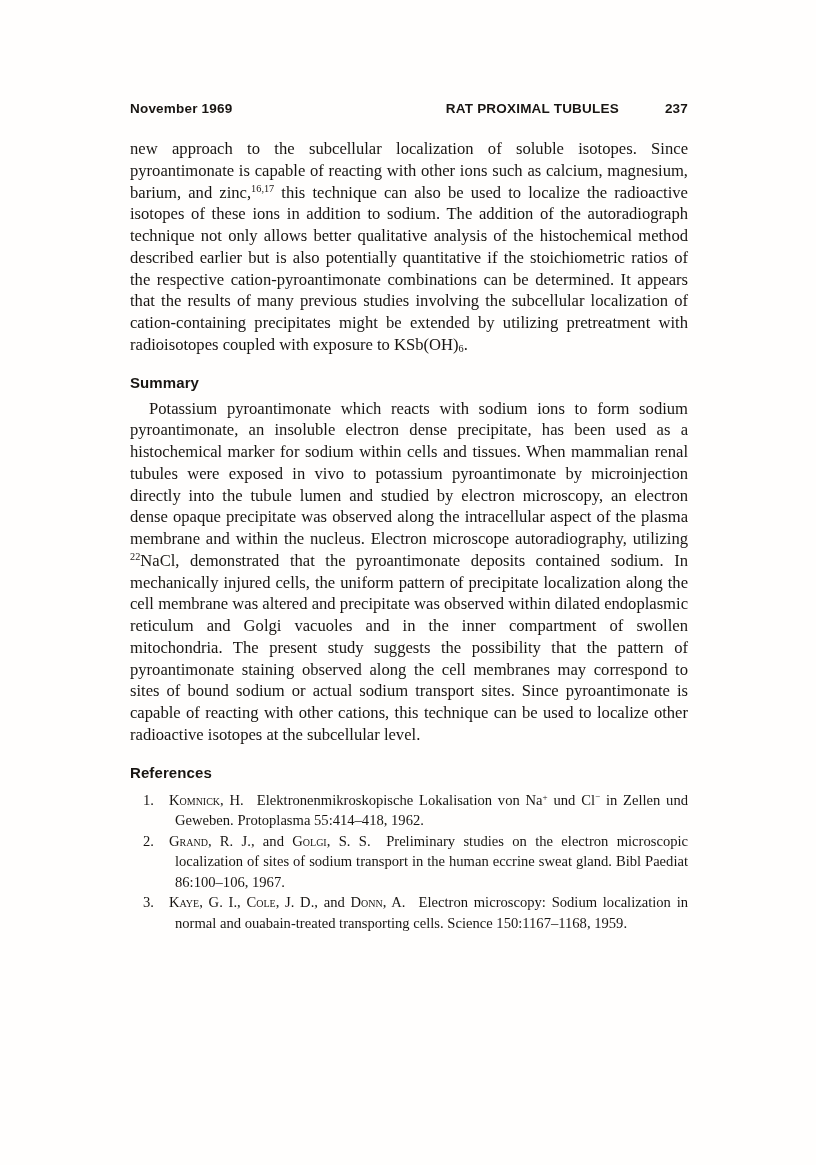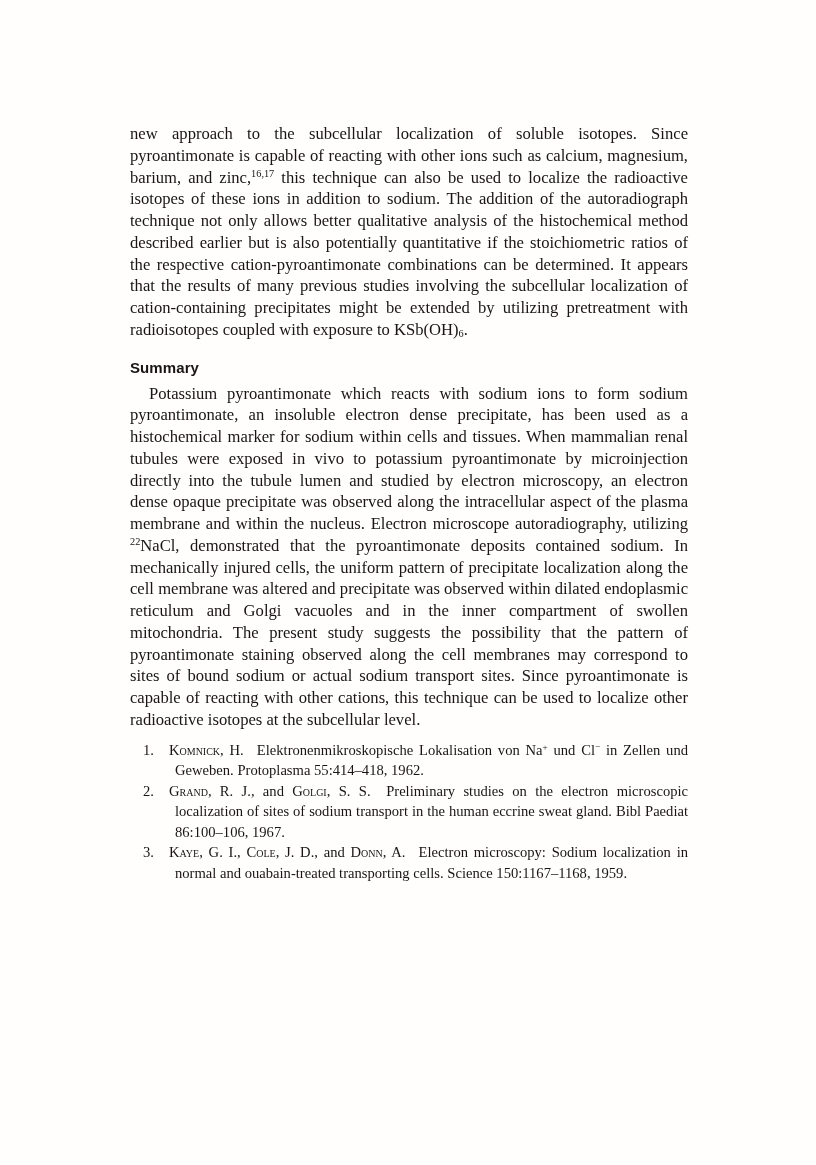--- a/index.html
+++ b/index.html
@@ -87,27 +87,35 @@
   }
   .sc { font-variant: small-caps; }
   .i  { }
 </style>
 </head>
 <body>
 
 <div class="page">
   <div class="content">
 
+    <div class="running-head">
+      <span>November 1969</span>
+      <span class="running-head-right">
+        <span>RAT PROXIMAL TUBULES</span>
+        <span>237</span>
+      </span>
+    </div>
 
     <p class="body-par"><span>new approach to the subcellular localization of soluble isotopes. Since pyroantimonate is capable of reacting with other ions such as calcium, magnesium, barium, and zinc,</span><sup>16,17</sup><span> this technique can also be used to localize the radioactive isotopes of these ions in addition to sodium. The addition of the autoradiograph technique not only allows better qualitative analysis of the histochemical method described earlier but is also potentially quantitative if the stoichiometric ratios of the respective cation-pyroantimonate combinations can be determined. It appears that the results of many previous studies involving the subcellular localization of cation-containing precipitates might be extended by utilizing pretreatment with radioisotopes coupled with exposure to KSb(OH)</span><sub>6</sub><span>.</span></p>
 
     <h2 class="section-heading">Summary</h2>
 
     <p class="summary-par"><span>Potassium pyroantimonate which reacts with sodium ions to form sodium pyroantimonate, an insoluble electron dense precipitate, has been used as a histochemical marker for sodium within cells and tissues. When mammalian renal tubules were exposed in vivo to potassium pyroantimonate by microinjection directly into the tubule lumen and studied by electron microscopy, an electron dense opaque precipitate was observed along the intracellular aspect of the plasma membrane and within the nucleus. Electron microscope autoradiography, utilizing </span><sup>22</sup><span>NaCl, demonstrated that the pyroantimonate deposits contained sodium. In mechanically injured cells, the uniform pattern of precipitate localization along the cell membrane was altered and precipitate was observed within dilated endoplasmic reticulum and Golgi vacuoles and in the inner compartment of swollen mitochondria. The present study suggests the possibility that the pattern of pyroantimonate staining observed along the cell membranes may correspond to sites of bound sodium or actual sodium transport sites. Since pyroantimonate is capable of reacting with other cations, this technique can be used to localize other radioactive isotopes at the subcellular level.</span></p>
 
+    <h2 class="section-heading">References</h2>
 
     <div class="references-list">
 
     <div class="reference">
         <span class="ref-num">1.</span><span><span class="sc">Komnick</span><span>, H.  Elektronenmikroskopische Lokalisation von Na</span><sup>+</sup><span> und Cl</span><sup>−</sup><span> in Zellen und Geweben. </span><span class="i">Protoplasma 55</span><span>:414–418, 1962.</span></span>
       </div>
         <div class="reference">
         <span class="ref-num">2.</span><span><span class="sc">Grand</span><span>, R. J., and </span><span class="sc">Golgi</span><span>, S. S.  Preliminary studies on the electron microscopic localization of sites of sodium transport in the human eccrine sweat gland. </span><span class="i">Bibl Paediat 86</span><span>:100–106, 1967.</span></span>
       </div>
         <div class="reference">

